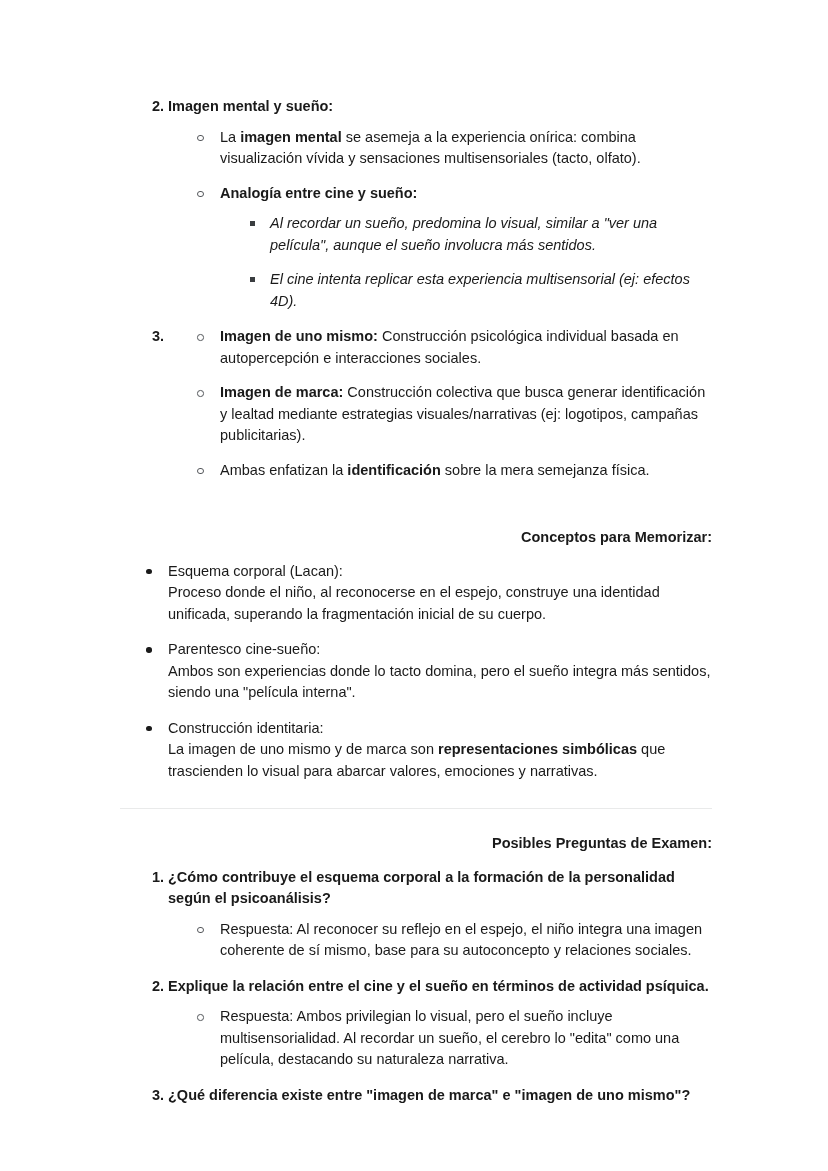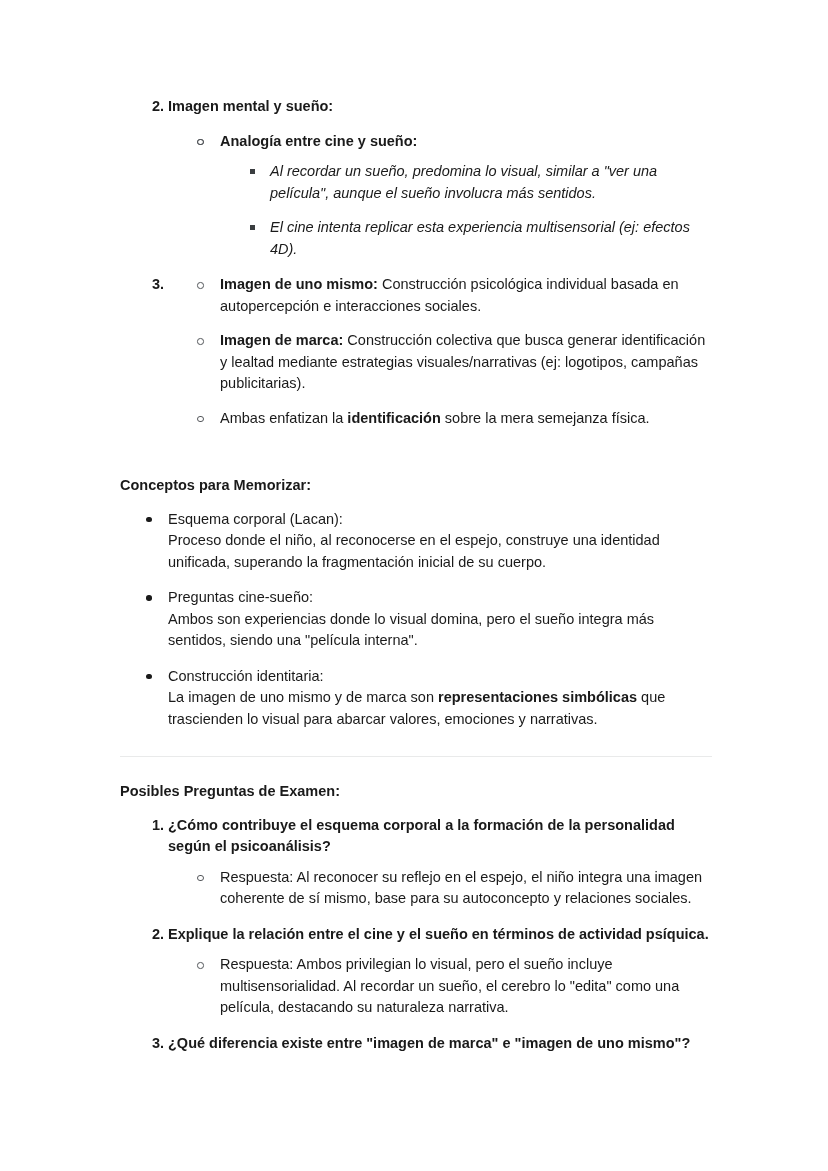--- a/index.html
+++ b/index.html
@@ -131,20 +131,21 @@
     display: block;
   }
   .concept-desc { display: block; }
 
   
   .section-heading {
     font-weight: bold;
     font-size: 14.5px;
     line-height: 21.5px;
     margin: 0 0 12px 0;
+    text-align: right;
   }
 
   .block-gap-lg { height: 35px; }
   .block-gap-md { height: 26px; }
 
   hr.divider {
     border: none;
     border-top: 1px solid #e9eaea;
     margin: 0;
     width: 592px;
@@ -179,20 +180,21 @@
 
     <ol class="lvl1">
 
       <li class="num">
         <span class="marker-num">2.</span>
         <span class="num-body">Imagen mental y sueño:</span>
 
         <ul class="lvl2">
           <li class="circ">
             <span class="marker-circ"></span>
+            <span><span>La </span><b>imagen mental</b><span> se asemeja a la experiencia onírica: combina visualización vívida y sensaciones multisensoriales (tacto, olfato).</span></span>
           </li>
 
           <li class="circ">
             <span class="marker-circ"></span>
             <b>Analogía entre cine y sueño:</b>
 
             <ul class="lvl3">
               <li class="sq">
                 <span class="marker-sq"></span>
                 <span>Al recordar un sueño, predomina lo visual, similar a "ver una película", aunque el sueño involucra más sentidos.</span>
@@ -234,22 +236,22 @@
 
     <ul class="bullets">
       <li class="bul">
         <span class="marker-bul"></span>
         <span class="concept-title">Esquema corporal (Lacan):</span>
         <span class="concept-desc">Proceso donde el niño, al reconocerse en el espejo, construye una identidad unificada, superando la fragmentación inicial de su cuerpo.</span>
       </li>
 
       <li class="bul">
         <span class="marker-bul"></span>
-        <span class="concept-title">Preguntas cine-sueño:</span>
-        <span class="concept-desc">Ambos son experiencias donde lo visual domina, pero el sueño integra más sentidos, siendo una "película interna".</span>
+        <span class="concept-title">Parentesco cine-sueño:</span>
+        <span class="concept-desc">Ambos son experiencias donde lo tacto domina, pero el sueño integra más sentidos, siendo una "película interna".</span>
       </li>
 
       <li class="bul">
         <span class="marker-bul"></span>
         <span class="concept-title">Construcción identitaria:</span>
         <span class="concept-desc"><span>La imagen de uno mismo y de marca son </span><b>representaciones simbólicas</b><span> que trascienden lo visual para abarcar valores, emociones y narrativas.</span></span>
       </li>
     </ul>
 
     <div class="block-gap-md"></div>

